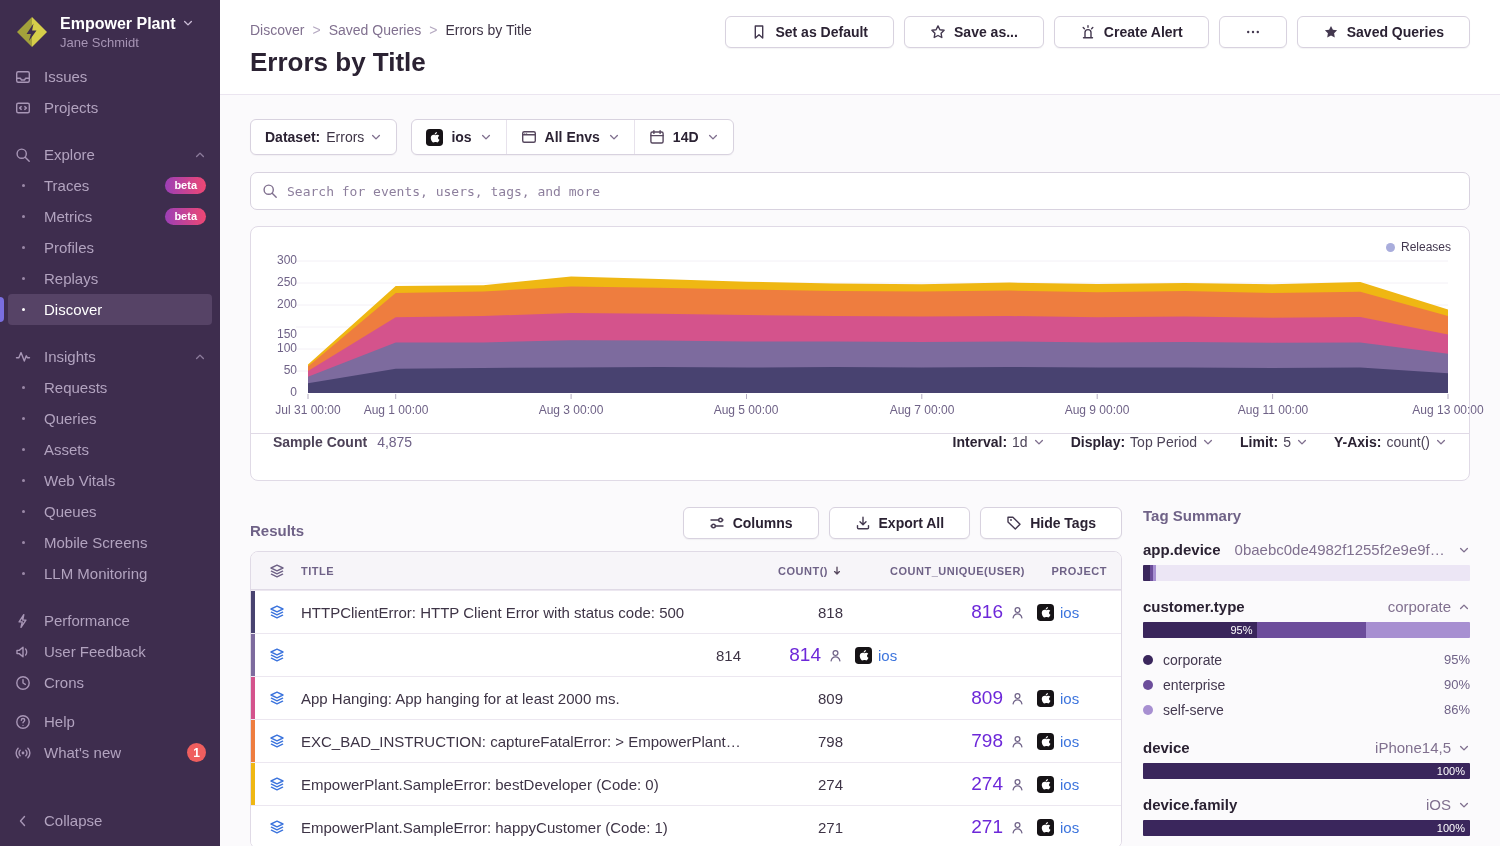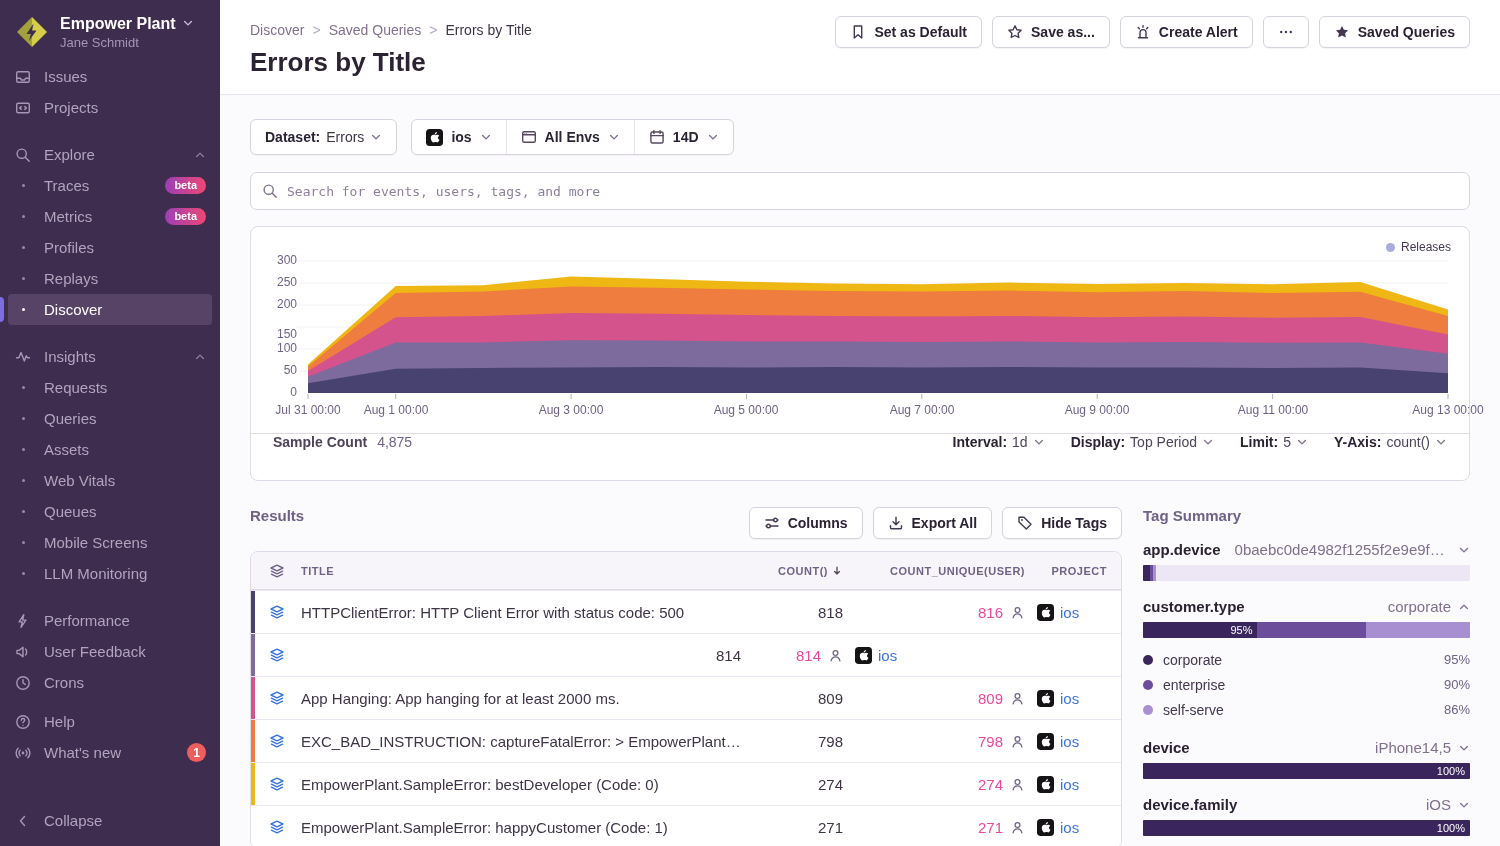--- a/index.html
+++ b/index.html
@@ -38,21 +38,21 @@
 
   
   .main{flex:1;display:flex;flex-direction:column;overflow:hidden;background:var(--bg)}
   .page-header{background:#fff;border-bottom:1px solid #ebe5f0;padding:22px 30px 16px;position:relative}
   .breadcrumb{display:flex;align-items:center;gap:8px;font-size:14px;color:var(--muted)}
   .breadcrumb .crumb{cursor:pointer}
   .breadcrumb .sep{color:#b4a8c0}
   .breadcrumb .current{color:#3e3446}
   .page-title{font-size:26px;font-weight:700;color:#2b2233;margin-top:9px}
   .actions{position:absolute;top:16px;right:30px;display:flex;gap:10px}
-  .abtn{display:inline-flex;align-items:center;gap:8px;height:32px;padding:0 14px;background:#fff;border:1px solid #d8d2df;border-radius:6px;font-weight:700;font-size:14px;color:#2b2233;cursor:pointer;box-shadow:0 1px 1px rgba(43,34,51,.05)}
+  .abtn{display:inline-flex;align-items:center;gap:8px;height:32px;padding:0 25px;background:#fff;border:1px solid #d8d2df;border-radius:6px;font-weight:700;font-size:14px;color:#2b2233;cursor:pointer;box-shadow:0 1px 1px rgba(43,34,51,.05)}
   .abtn .ic{display:flex;color:#43384f}
 
   .content{padding:24px 30px 0;flex:1;overflow:hidden}
 
   
   .filter-row{display:flex;gap:14px}
   .fbtn,.fgroup{background:#fff;border:1px solid #d8d2df;border-radius:6px;height:36px;display:flex;align-items:center;box-shadow:0 1px 1px rgba(43,34,51,.04)}
   .fbtn{padding:0 14px;gap:6px;cursor:pointer}
   .fbtn .flabel{font-weight:700}
   .fbtn .fvalue{color:#3e3446}
@@ -80,36 +80,36 @@
   .sample .slabel{font-weight:700;color:#4d4258;font-size:14px}
   .sample .svalue{color:var(--muted2)}
   .chart-controls{display:flex;gap:26px}
   .ctrl{display:flex;align-items:center;gap:5px;cursor:pointer}
   .ctrl .clabel{font-weight:700;color:#2b2233}
   .ctrl .cvalue{color:#4d4458}
 
   
   .lower{display:flex;gap:21px;margin-top:26px;align-items:flex-start}
   .results-col{flex:1;min-width:0}
-  .results-head{display:flex;align-items:flex-start;justify-content:space-between;margin-bottom:12px}
+  .results-head{display:flex;align-items:flex-end;justify-content:space-between;margin-bottom:12px}
   .section-heading{font-weight:700;font-size:15px;color:var(--muted2)}
   .rbtns{display:flex;gap:10px}
 
   table,.dtable{border-collapse:collapse}
   .dtable{background:#fff;border:1px solid var(--border);border-radius:8px;overflow:hidden}
   .trow{display:grid;grid-template-columns:20px 1fr 90px 170px 70px;column-gap:12px;align-items:center;padding:0 14px 0 18px;height:43px;position:relative;background:#fff}
   .trow+.trow{border-top:1px solid var(--row-border)}
   .thead{height:38px;background:#f7f5f9;border-bottom:1px solid var(--border);font-size:11px;font-weight:700;letter-spacing:.5px;color:var(--muted2)}
   .thead .ic{color:#6f6287}
   .c-icon{display:flex}
   .c-title{overflow:hidden;text-overflow:ellipsis;white-space:nowrap;font-size:15px;color:#3e3446}
   .thead .c-title{font-size:11px;color:var(--muted2)}
   .c-count{text-align:right;font-size:15px;color:#3e3446}
   .thead .c-count{font-size:11px;color:var(--muted2);display:flex;justify-content:flex-end;align-items:center;gap:3px}
-  .c-unique{display:flex;justify-content:flex-end;align-items:center;gap:7px;font-size:15px;color:#ec4899}
+  .c-unique{display:flex;justify-content:flex-end;align-items:center;gap:7px;font-size:19px;color:#6d28d9}
   .thead .c-unique{font-size:11px;color:var(--muted2)}
   .c-project{display:flex;align-items:center;gap:6px;font-size:15px}
   .thead .c-project{display:block;text-align:right;font-size:11px}
   .c-project a{color:var(--blue);text-decoration:none;cursor:pointer}
   .row-ic{color:var(--blue);display:flex}
   .person{color:#6f6287;display:flex}
   .accent-bar{position:absolute;left:0;top:0;bottom:0;width:4px}
 
   
   .tags-col{width:327px;flex-shrink:0}

